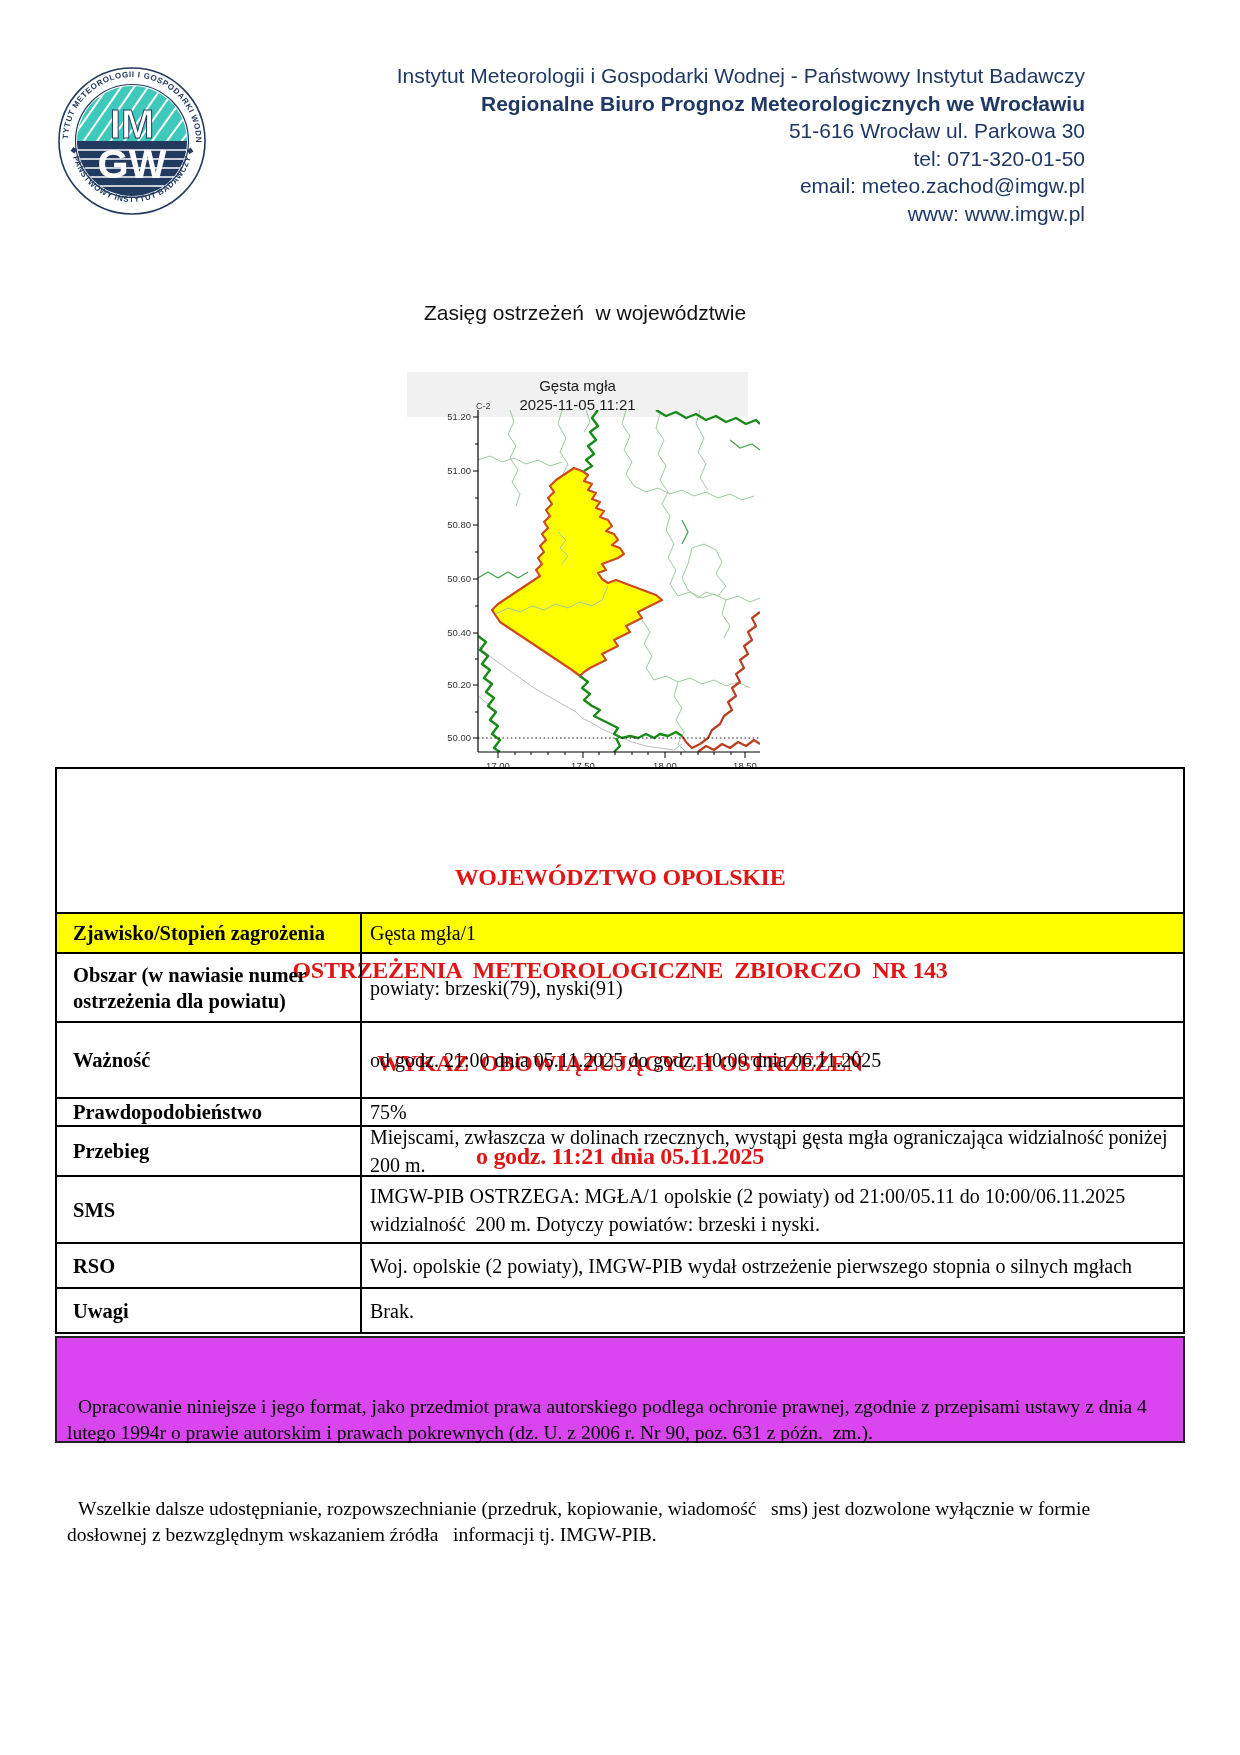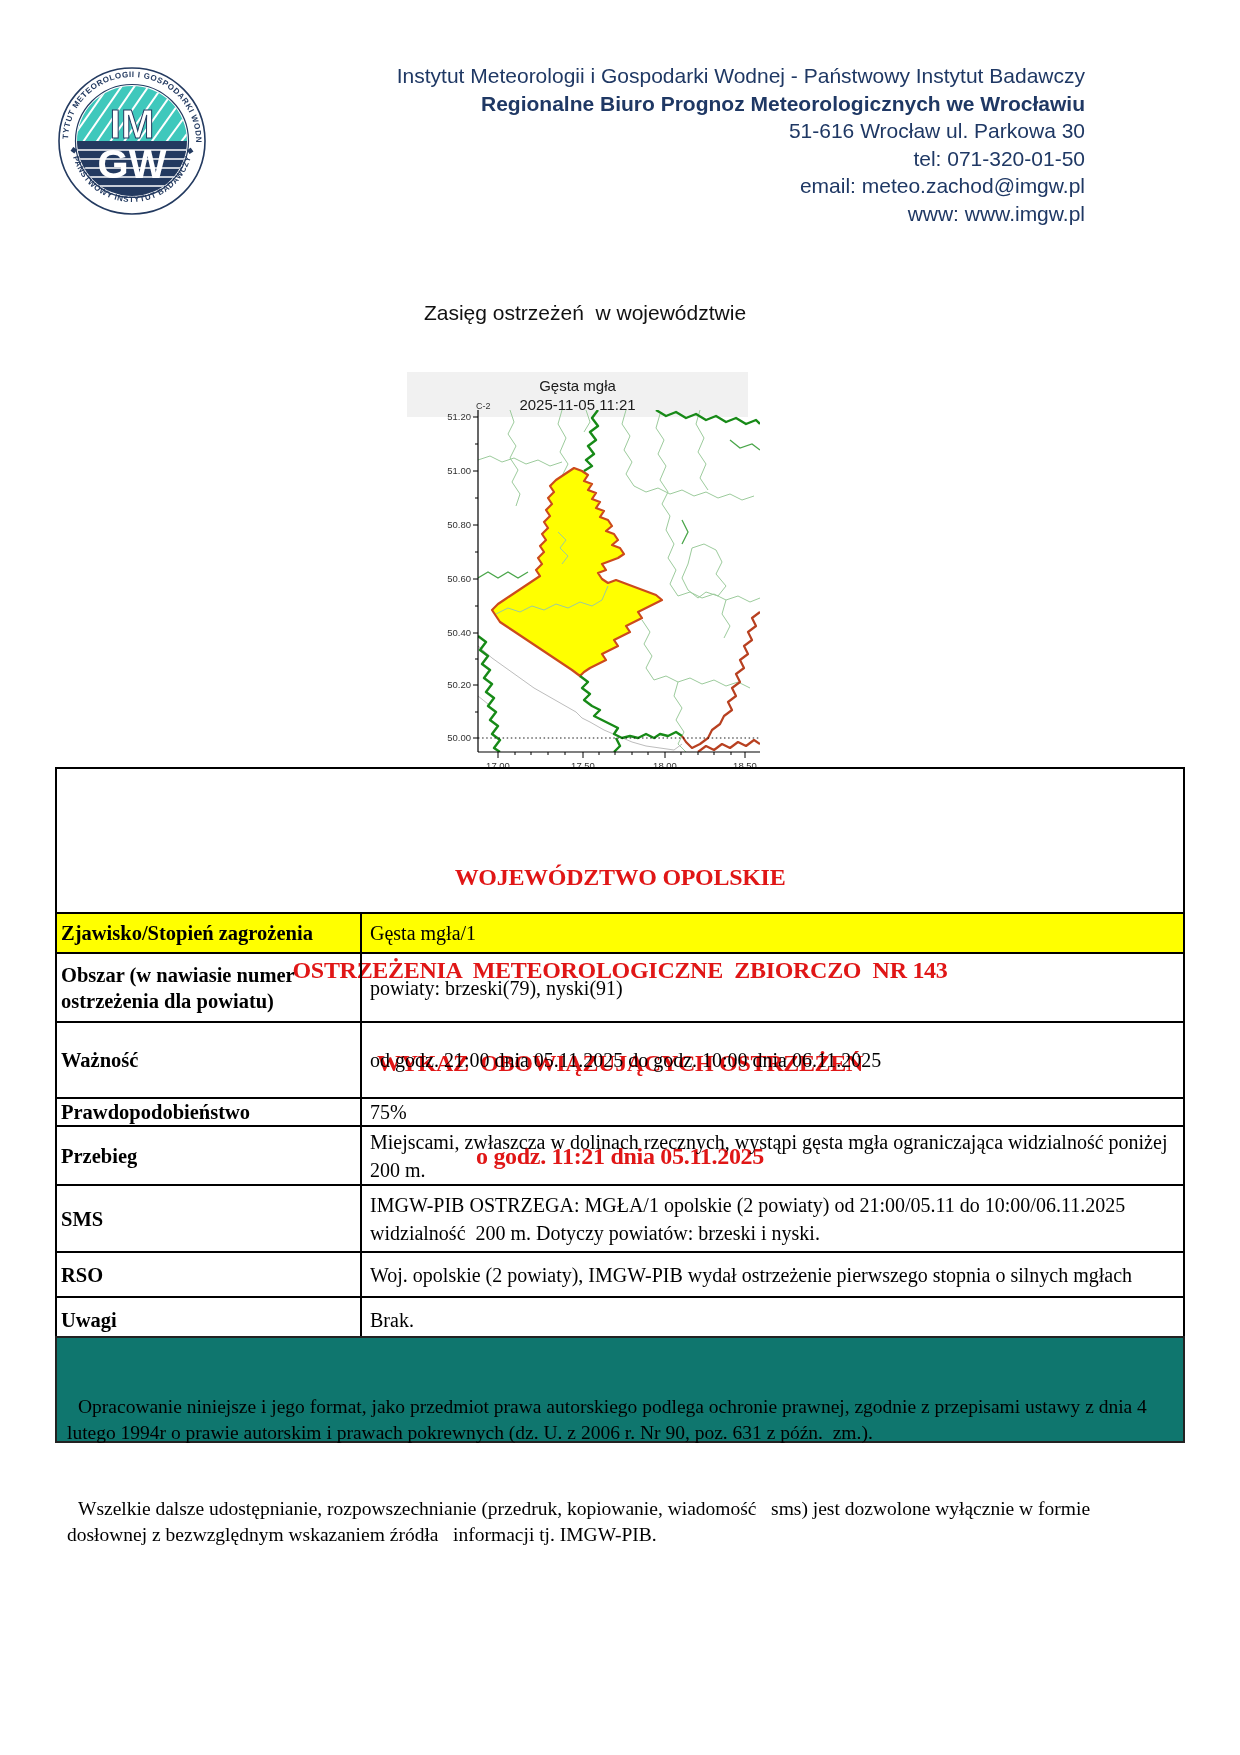--- a/index.html
+++ b/index.html
@@ -23,28 +23,28 @@
   .map-svg{left:430px;top:400px;}
   .tick-label{font-family:"Liberation Sans",sans-serif;font-size:9.5px;fill:#333;}
   .corner-label{font-family:"Liberation Sans",sans-serif;font-size:9px;fill:#333;}
 
   
   .wtable{left:55px;top:767px;width:1130px;box-sizing:border-box;border:2px solid #000;background:#fff;}
   .wtitle{height:143px;box-sizing:border-box;padding-top:31px;text-align:center;
           color:#e01616;font-weight:bold;font-size:24px;line-height:31px;letter-spacing:-0.3px;white-space:pre-wrap;}
   .wrow{display:flex;box-sizing:border-box;border-top:2px solid #000;}
   .wrow .lbl{width:305px;box-sizing:border-box;border-right:2px solid #000;flex:0 0 auto;
-             display:flex;align-items:center;padding:2px 8px 2px 4px;font-weight:bold;font-size:20.5px;line-height:26px;}
+             display:flex;align-items:center;padding:2px 8px 2px 16px;font-weight:bold;font-size:20.5px;line-height:26px;}
   .wrow .val{flex:1 1 auto;display:flex;align-items:center;padding:2px 10px 2px 8px;
              font-size:20px;line-height:28px;white-space:pre-wrap;}
   .wrow.hl{background:#ffff00;}
 
   
   .wfooter{left:55px;top:1336px;width:1130px;height:107px;box-sizing:border-box;border:2px solid #222;
-           background:#0f766e;padding:5px 10px 0 10px;font-size:19.5px;line-height:25.5px;white-space:pre-wrap;}
+           background:#d946ef;padding:5px 10px 0 10px;font-size:19.5px;line-height:25.5px;white-space:pre-wrap;}
   .wfooter p{margin:0;text-indent:11px;}
 </style>
 </head>
 <body>
 
 <div class="page">
 
   <svg class="abs" style="left:57px;top:66px;" width="150" height="150" viewBox="0 0 150 150">
     <circle cx="75" cy="75" r="73" fill="#ffffff" stroke="#233a60" stroke-width="1.6"></circle>
     <circle cx="75" cy="75" r="56.5" fill="none" stroke="#233a60" stroke-width="1.2"></circle>
@@ -241,21 +241,21 @@
       <div class="val">powiaty: brzeski(79), nyski(91)</div>
     </div>
     <div class="wrow" style="height:76px;">
       <div class="lbl">Ważność</div>
       <div class="val">od godz. 21:00 dnia 05.11.2025 do godz. 10:00 dnia 06.11.2025</div>
     </div>
     <div class="wrow" style="height:28px;">
       <div class="lbl">Prawdopodobieństwo</div>
       <div class="val">75%</div>
     </div>
-    <div class="wrow" style="height:59px;">
+    <div class="wrow" style="height:50px;">
       <div class="lbl">Przebieg</div>
       <div class="val">Miejscami, zwłaszcza w dolinach rzecznych, wystąpi gęsta mgła ograniczająca widzialność poniżej 200 m.</div>
     </div>
     <div class="wrow" style="height:67px;">
       <div class="lbl">SMS</div>
       <div class="val">IMGW-PIB OSTRZEGA: MGŁA/1 opolskie (2 powiaty) od 21:00/05.11 do 10:00/06.11.2025 widzialność  200 m. Dotyczy powiatów: brzeski i nyski.</div>
     </div>
     <div class="wrow" style="height:45px;">
       <div class="lbl">RSO</div>
       <div class="val">Woj. opolskie (2 powiaty), IMGW-PIB wydał ostrzeżenie pierwszego stopnia o silnych mgłach</div>

